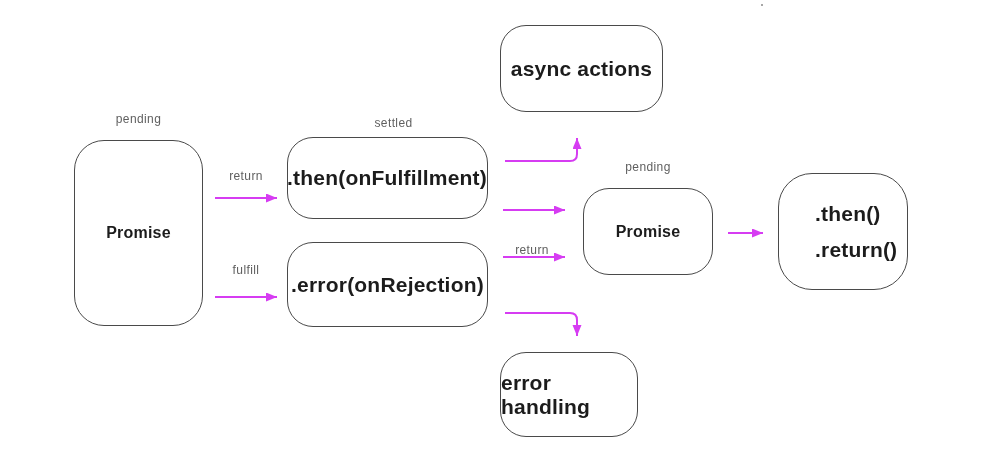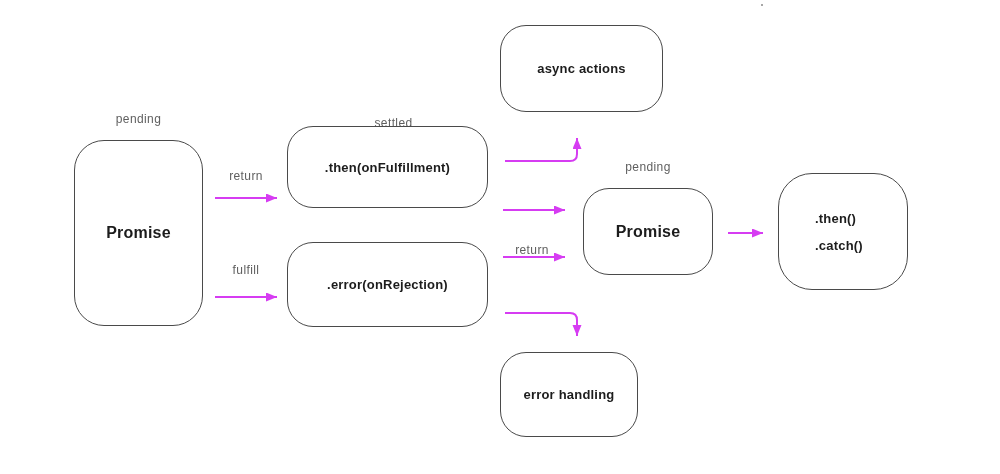--- a/index.html
+++ b/index.html
@@ -33,25 +33,25 @@
     position: absolute;
     box-sizing: border-box;
     border: 1px solid var(--border, #4a4a4a);
     border-radius: 26px;
     background: #ffffff;
     display: flex;
     align-items: center;
     justify-content: center;
     color: var(--text, #1c1c1c);
     font-weight: bold;
-    font-size: 13px;
+    font-size: 21px;
     letter-spacing: 0.2px;
   }
   .node-promise1  { left: 74px;  top: 140px; width: 129px; height: 186px; border-radius: 30px; font-size: 16px; }
-  .node-then      { left: 287px; top: 126px; width: 201px; height: 82px; }
+  .node-then      { left: 287px; top: 137px; width: 201px; height: 82px; justify-content: flex-end; }
   .node-catch     { left: 287px; top: 242px; width: 201px; height: 85px; }
   .node-async     { left: 500px; top: 25px;  width: 163px; height: 87px; }
   .node-error     { left: 500px; top: 352px; width: 138px; height: 85px; }
   .node-promise2  { left: 583px; top: 188px; width: 130px; height: 87px; font-size: 16px; }
   .node-chain     {
     left: 778px; top: 173px; width: 130px; height: 117px;
     border-radius: 34px;
     flex-direction: column;
     align-items: flex-start;
     justify-content: center;
@@ -129,18 +129,18 @@
   <div class="state-label label-return">return</div>
 
   <div class="state-label label-pending-right">pending</div>
 
   <div class="node node-promise2">
     <span>Promise</span>
   </div>
 
   <div class="node node-chain">
     <span>.then()</span>
-    <span>.catch()</span>
+    <span>.return()</span>
   </div>
 
   <div class="tiny-dot"></div>
 
 </div>
 
 </body></html>

